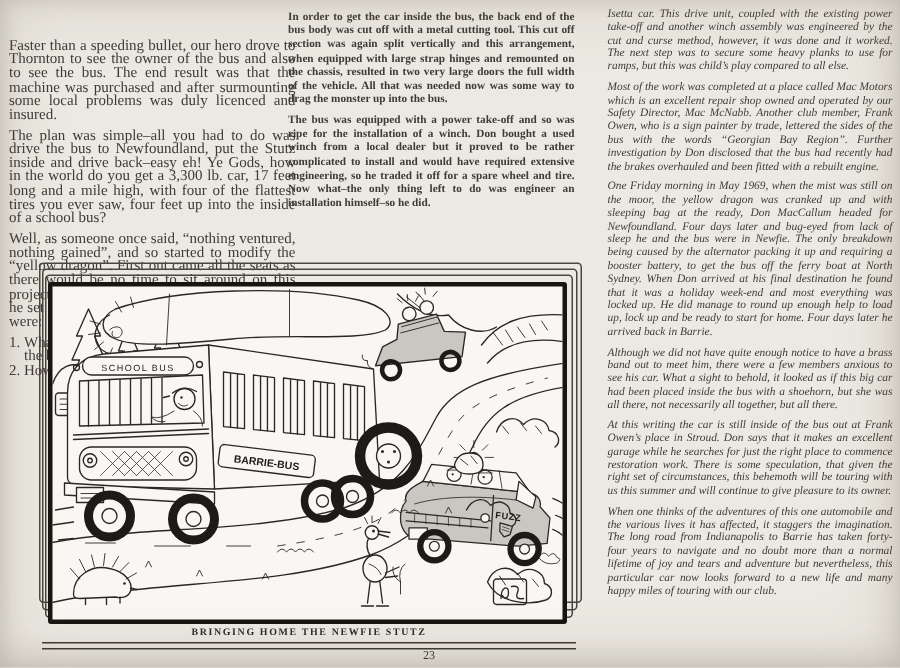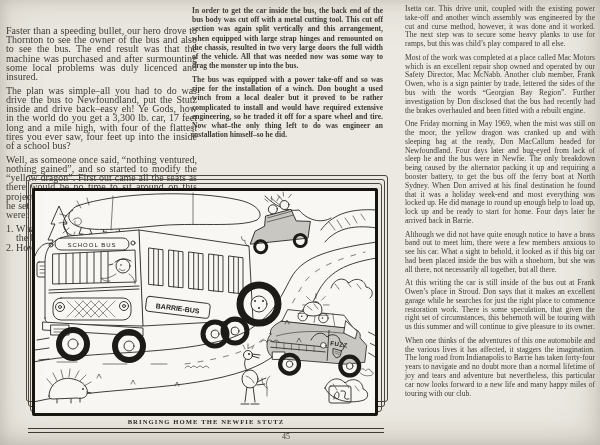--- a/index.html
+++ b/index.html
@@ -2,21 +2,21 @@
 <html><head>
 <meta charset="utf-8">
 <style>
   html,body{margin:0;padding:0;width:600px;height:445px;overflow:hidden;}
   body{position:relative;background:#ece9e2;font-family:"Liberation Serif","DejaVu Serif",serif;color:#3e3a35;}
   .vignette{position:absolute;inset:0;pointer-events:none;z-index:50;
     box-shadow:inset 0 0 46px rgba(120,108,92,.20), inset -3px -6px 20px rgba(70,60,48,.14), inset 3px 0 10px rgba(70,60,48,.08);}
   .col{position:absolute;text-align:justify;}
   #col1{left:6px;top:6px;width:191px;font-size:10px;line-height:9.2px;margin-top:20px;}
   #col2{left:192px;top:6px;width:191px;font-size:7.5px;line-height:9.2px;font-weight:bold;}
-  #col3{left:405px;top:5px;width:190px;font-size:7.6px;line-height:8.8px;}
+  #col3{left:405px;top:5px;width:190px;font-size:7.6px;line-height:8.8px;font-style:italic;}
   .col p{margin:0 0 4.6px 0;}
   #col3 p{margin:0 0 4.8px 0;}
   .li{display:flex;margin:0 0 0.5px 0;}
   .li-num{width:10px;flex:none;}
   .li-txt{flex:1;}
   
   #illo{position:absolute;left:32px;top:188px;width:346px;height:228px;}
   .sheet{position:absolute;border:1px solid #4a453e;border-radius:3px;}
   .s1{left:-2px;right:-4px;top:-5px;bottom:4px;}
   .s2{left:-4px;right:-7px;top:-9px;bottom:9px;}
@@ -233,15 +233,15 @@
         <rect class="ln" x="0" y="0" width="22" height="17" rx="2"></rect>
         <path class="ln" d="M5,13 C5,5 10,4 10,9 C10,13 7,14 6,11 M12,5 q6,-1 4,4 q-2,5 4,4"></path>
       </g>
 
     </svg>
   </div>
 </div>
 
 <div id="caption">BRINGING HOME THE NEWFIE STUTZ</div>
 <div id="rule"></div>
-<div id="pageno">45</div>
+<div id="pageno">23</div>
 
 <div class="vignette"></div>
 
 </body></html>

